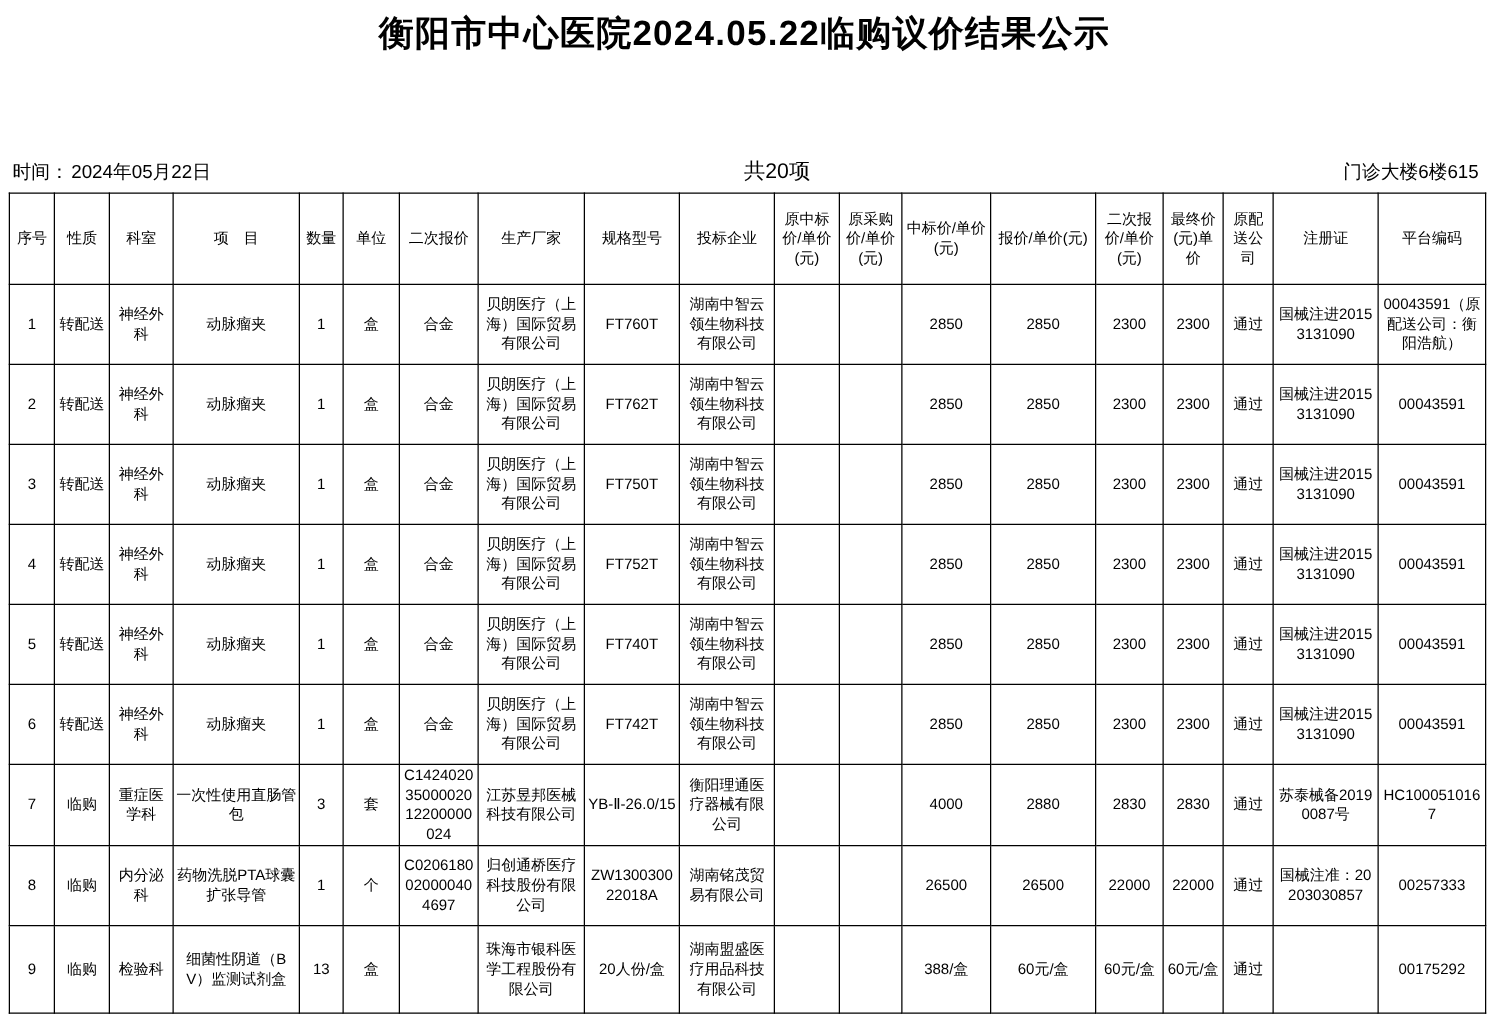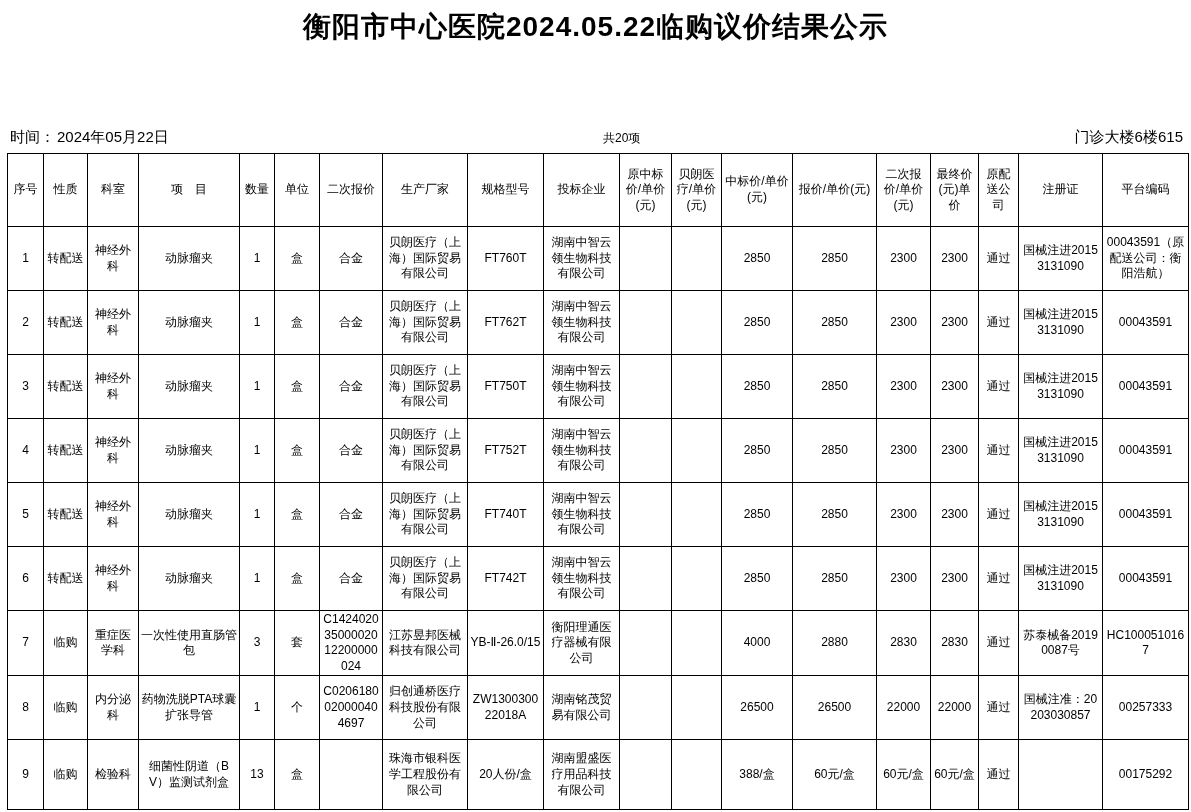--- a/index.html
+++ b/index.html
@@ -16,21 +16,21 @@
     letter-spacing:1px;
   }
   .info-row{
     display:flex;
     justify-content:space-between;
     align-items:baseline;
     margin:34px 8px 6px 10px;
   }
   .info-left{font-size:15px;}
   .info-left .date{margin-left:2px;}
-  .info-center{font-size:12px;}
+  .info-center{font-size:17px;}
   .info-right{font-size:15px;margin-top:48px;}
   table.results{
     border-collapse:collapse;
     table-layout:fixed;
     margin-left:7px;
     width:1181px;
   }
   table.results th, table.results td{
     border:1px solid #000;
     font-size:12px;
@@ -92,21 +92,21 @@
         <th>性质</th>
         <th>科室</th>
         <th>项　目</th>
         <th>数量</th>
         <th>单位</th>
         <th>二次报价</th>
         <th>生产厂家</th>
         <th>规格型号</th>
         <th>投标企业</th>
         <th>原中标价/单价(元)</th>
-        <th>贝朗医疗/单价(元)</th>
+        <th>原采购价/单价(元)</th>
         <th>中标价/单价(元)</th>
         <th>报价/单价(元)</th>
         <th>二次报价/单价(元)</th>
         <th>最终价(元)单价</th>
         <th>原配送公司</th>
         <th>注册证</th>
         <th>平台编码</th>
       </tr>
     </thead>
   <tbody>

